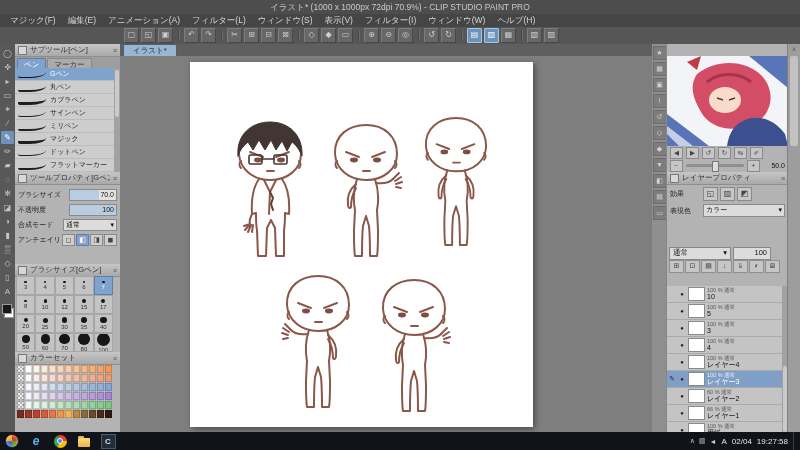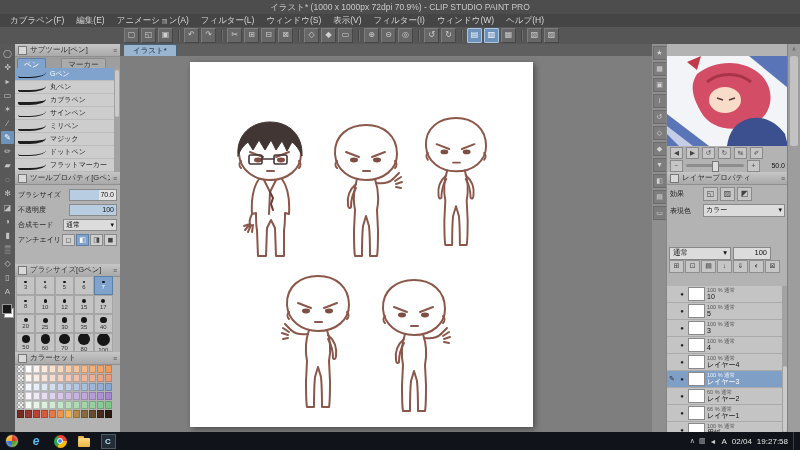--- a/index.html
+++ b/index.html
@@ -29,21 +29,21 @@
   .chip.c-sub{right:0;bottom:0;background:#fff}
   
   .leftdock{position:absolute;left:15px;top:0;bottom:0;width:105px;background:#b3b3b3;border-right:1px solid #868686}
   .panel{position:absolute;left:0;right:0;overflow:hidden;background:#b3b3b3;border-bottom:1px solid #8d8d8d}
   .phead{height:12px;background:linear-gradient(#c6c6c6,#a9a9a9);border-bottom:1px solid #8f8f8f;
          display:flex;align-items:center;padding:0 3px;gap:3px;font-size:7.5px;color:#2e2e2e}
   .picon{width:7px;height:7px;border:1px solid #787878;background:#d8d8d8;flex:none}
   .ptitle{flex:1;white-space:nowrap;overflow:hidden}
   .pmenu{color:#555;font-size:7px;flex:none}
   #subtool{top:0;height:128px}
-  .sttabs{display:flex;height:12px;background:#9e9e9e;border-bottom:1px solid #888;padding:1px 2px 0;gap:15px}
+  .sttabs{display:flex;height:12px;background:#9e9e9e;border-bottom:1px solid #888;padding:1px 2px 0;gap:1px}
   .sttab{font-size:7.5px;padding:0 6px;line-height:11px;background:#ababab;border:1px solid #8a8a8a;
          border-bottom:none;color:#333;border-radius:2px 2px 0 0}
   .sttab.active{background:#7fa3cc;color:#fff;border-color:#5e7fa6}
   #subtool-list{position:absolute;top:24px;bottom:0;left:0;right:6px;background:#c9c9c9;overflow:hidden}
   .strow{display:flex;align-items:center;height:12px;padding:0 3px;gap:4px;border-bottom:1px solid #bcbcbc;background:#cdcdcd}
   .strow.sel{background:#7fa3cc}
   .stroke{width:28px;height:7px;border-bottom:2px solid #1f1f1f;border-radius:0 0 16px 3px/0 0 6px 2px;flex:none}
   .strow.sel .stroke{border-color:#0c0c0c}
   .stname{font-size:7px;color:#1f1f1f;white-space:nowrap;overflow:hidden}
   .strow.sel .stname{color:#fff}
@@ -151,21 +151,21 @@
   .trico{font-size:7px;color:#cfcfcf}
   .showdesk{width:4px;height:18px;border-left:1px solid #3a3f46}
 </style>
 </head>
 <body>
 
 <div class="titlebar">
   <span>イラスト* (1000 x 1000px 72dpi 70.9%) - CLIP STUDIO PAINT PRO</span>
 </div>
 <div class="menubar" id="menubar">
-    <div class="mitem">カブラペン(F)</div>
+    <div class="mitem">マジック(F)</div>
     <div class="mitem">編集(E)</div>
     <div class="mitem">アニメーション(A)</div>
     <div class="mitem">フィルター(L)</div>
     <div class="mitem">ウィンドウ(S)</div>
     <div class="mitem">表示(V)</div>
     <div class="mitem">フィルター(I)</div>
     <div class="mitem">ウィンドウ(W)</div>
     <div class="mitem">ヘルプ(H)</div>
   </div>
 <div class="toolbar" id="toolbar-icons">

